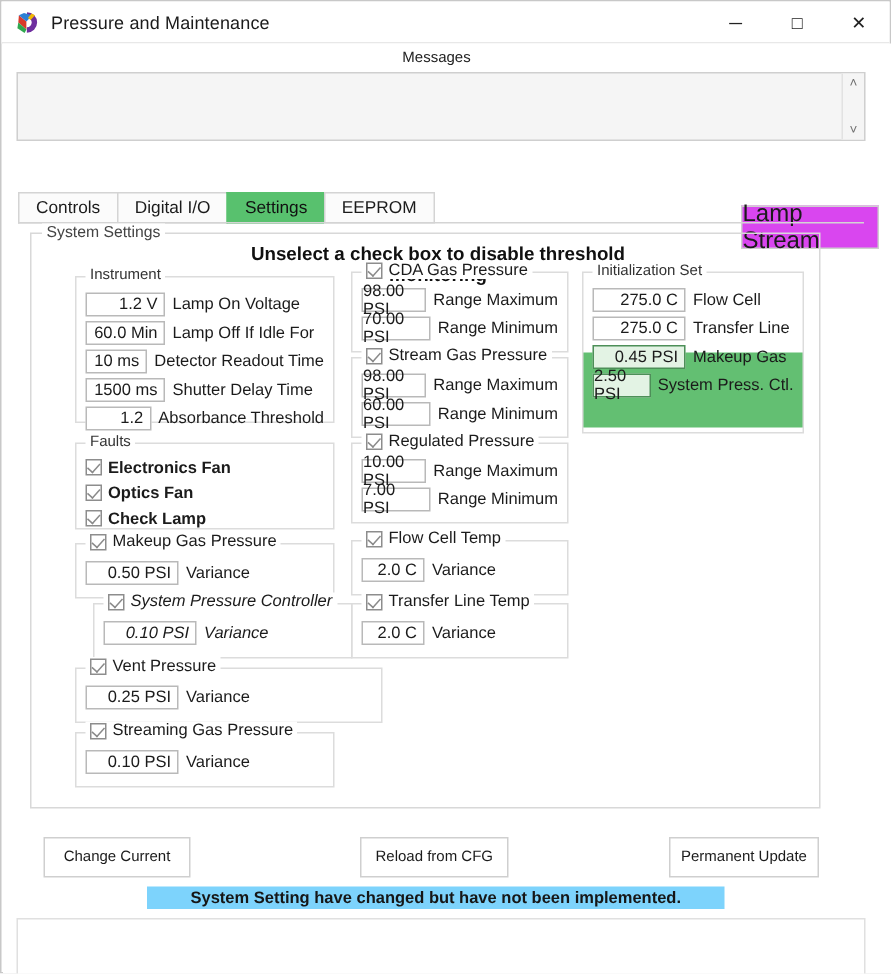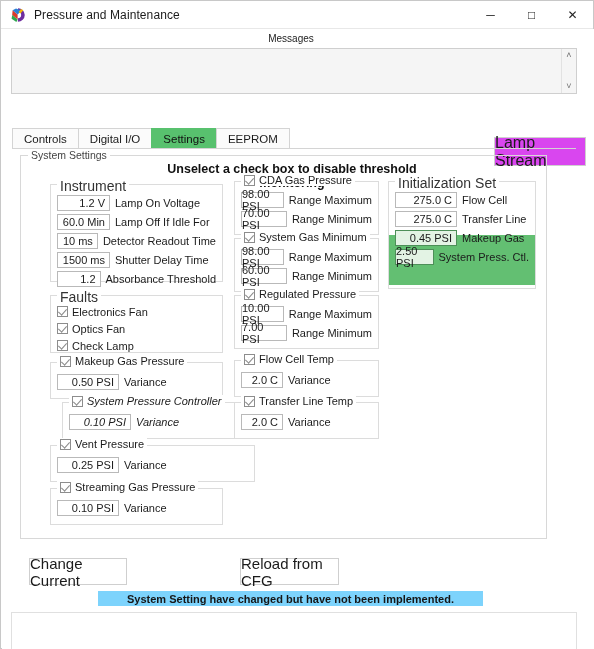--- a/index.html
+++ b/index.html
@@ -204,20 +204,21 @@
   .flab {
     margin-left: 5px;
     font-size: 11px;
     color: #1b1b1b;
     white-space: nowrap;
   }
   .cbrow {
     display: flex;
     align-items: center;
     height: 15px;
+    font-weight: bold;
   }
   .cb {
     width: 11px; height: 11px;
     border: 1px solid #8d8d8d;
     background: #ffffff;
     box-sizing: border-box;
     position: relative;
     flex: none;
     margin-right: 4px;
   }
@@ -240,21 +241,21 @@
   .sgb {
     position: absolute;
     border: 1px solid #dcdcdc;
     box-sizing: border-box;
   }
   .sgb-title {
     position: absolute;
     top: -7px; left: 6px;
     background: #ffffff;
     padding: 0 3px;
-    font-size: 14px;
+    font-size: 10px;
     color: #333;
     white-space: nowrap;
   }
   
   .sgb-cbtitle {
     position: absolute;
     top: -8px; left: 6px;
     background: #ffffff;
     padding: 0 3px;
     display: flex;
@@ -270,21 +271,21 @@
   }
 
   
   .btn {
     position: absolute;
     height: 27px;
     background: #ffffff;
     border: 1px solid #cfcfcf;
     box-sizing: border-box;
     display: flex; align-items: center; justify-content: center;
-    font-size: 15px;
+    font-size: 10px;
     color: #1b1b1b;
     cursor: default;
   }
   #status-msg {
     position: absolute;
     left: 96px; top: 562px;
     width: 385px; height: 15px;
     background: #7dd3fc;
     display: flex;
     align-items: center;
@@ -461,21 +462,21 @@
         <div class="row" style="margin-bottom:0;">
           <div class="fval" style="width:62px;">70.00 PSI</div>
           <div class="flab">Range Minimum</div>
         </div>
       </div>
     </div>
 
     <div class="sgb" style="left:232px; top:209px; width:145px; height:54px;">
       <div class="sgb-cbtitle">
         <span class="cb checked"></span>
-        <span class="cblab">System Gas Minimum</span>
+        <span class="cblab">Stream Gas Pressure</span>
       </div>
       <div class="sgb-inner" style="padding-top:9px;">
         <div class="row">
           <div class="fval" style="width:62px;">98.00 PSI</div>
           <div class="flab">Range Maximum</div>
         </div>
         <div class="row" style="margin-bottom:0;">
           <div class="fval" style="width:62px;">60.00 PSI</div>
           <div class="flab">Range Minimum</div>
         </div>
@@ -544,19 +545,20 @@
         </div>
         <div class="row" style="margin-bottom:0;">
           <div class="fval" style="width:62px; background:#e3f3e4; border-color:#4d8f58;">2.50 PSI</div>
           <div class="flab">System Press. Ctl.</div>
         </div>
       </div>
     </div>
 
     <div class="btn" style="left:27px; top:529px; width:98px;">Change Current</div>
     <div class="btn" style="left:238px; top:529px; width:99px;">Reload from CFG</div>
+    <div class="btn" style="left:444px; top:529px; width:100px;">Permanent Update</div>
 
     <div id="status-msg">System Setting have changed but have not been implemented.</div>
 
     <div id="bottom-panel"></div>
 
   </div>
 </div>
 
 </body></html>

